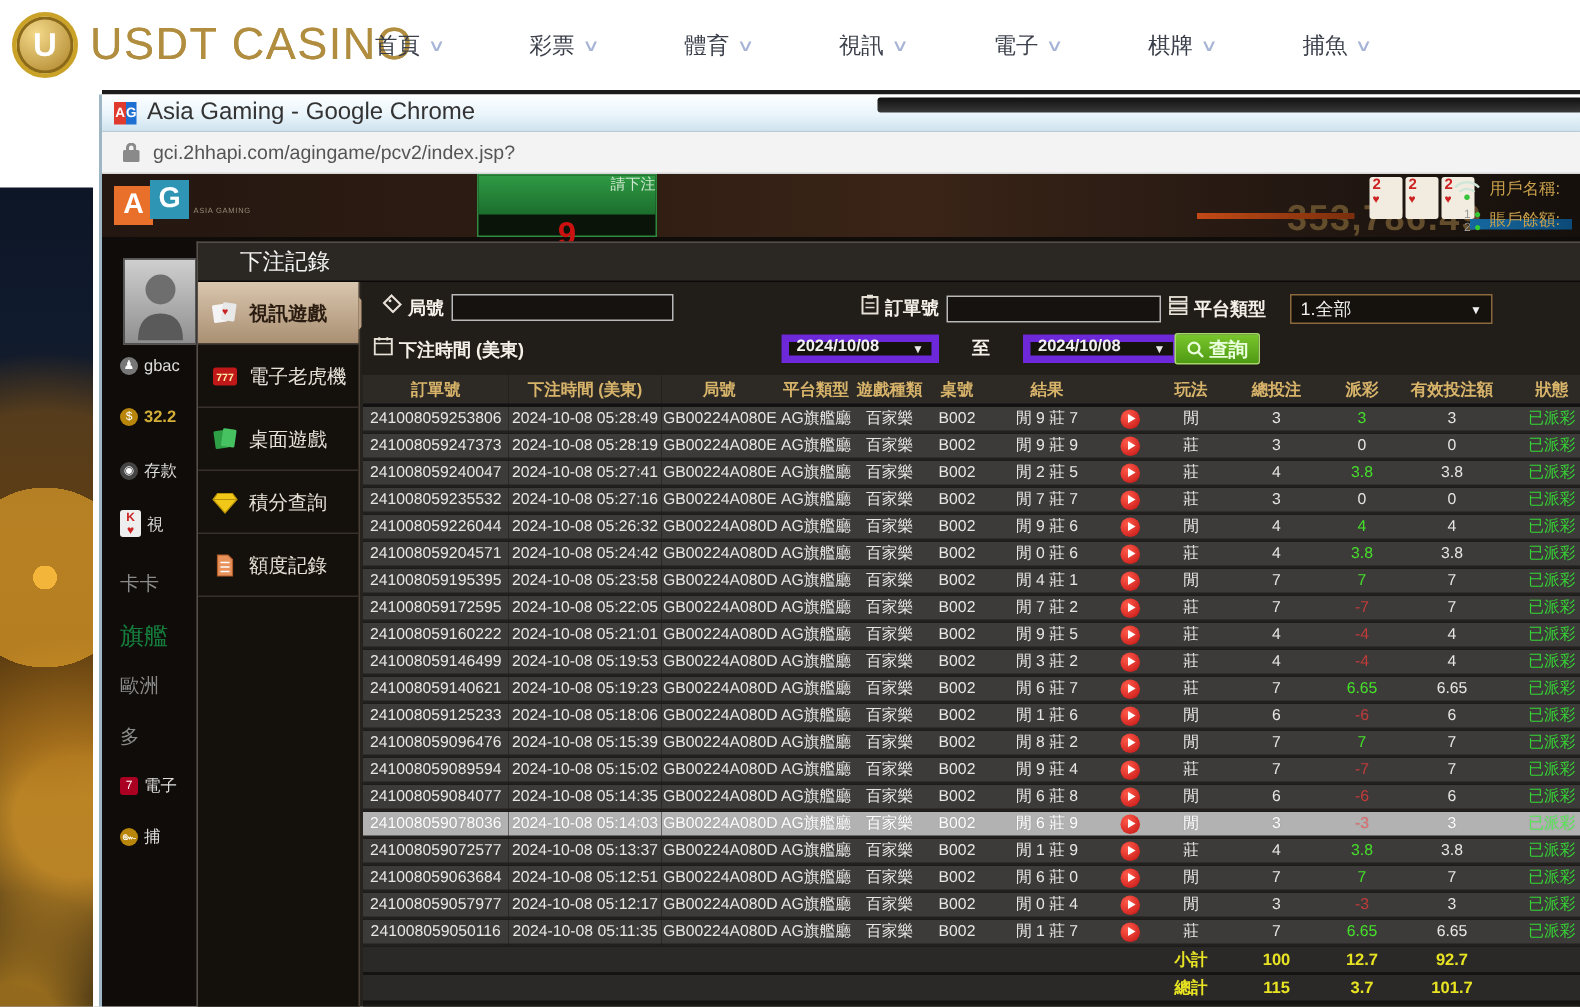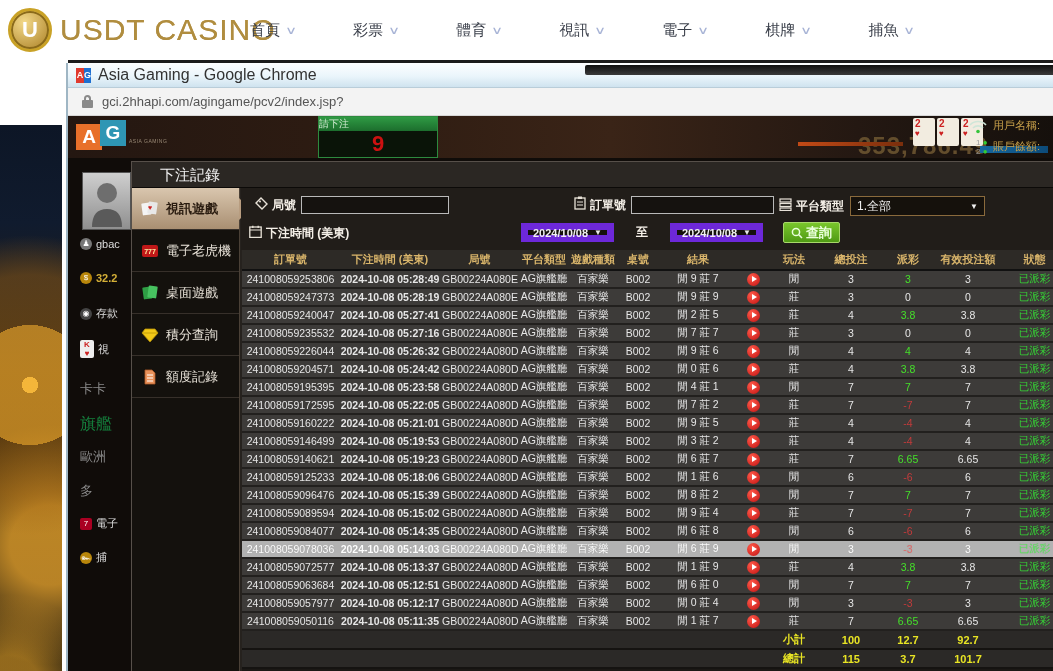--- a/index.html
+++ b/index.html
@@ -49,21 +49,21 @@
 
   
   .game { position:absolute; left:0; top:53px; width:987px; height:555px; background:#100c09; overflow:hidden; }
   .game-topbar { position:absolute; left:0; top:0; width:987px; height:42px;
     background:linear-gradient(90deg,#241711 0%, #2e1c12 30%, #3a2417 55%, #241812 80%, #15100c 100%); }
   .ag-logo { position:absolute; left:8px; top:4px; display:flex; align-items:flex-end; }
   .ag-a { width:26px; height:26px; background:#e8702a; color:#fff; font-weight:bold; font-size:19px; text-align:center; line-height:26px; }
   .ag-g { width:26px; height:26px; background:#2e96b4; color:#fff; font-weight:bold; font-size:19px; text-align:center; line-height:26px; margin-left:-2px; margin-bottom:4px; }
   .ag-sub { font-size:5px; color:#9a8a76; margin-left:3px; margin-bottom:6px; letter-spacing:.5px; }
   .bet-box { position:absolute; left:250px; top:0; width:120px; height:42px; border:1px solid #2d8a3e; background:#0a1408; }
-  .bet-box .bb-head { height:14px; background:linear-gradient(180deg,#2f9a44,#1c6e2d); color:#cfe8cf; font-size:10px; text-align:left; line-height:14px;font-family:Liberation Serif, serif; }
+  .bet-box .bb-head { height:26px; background:linear-gradient(180deg,#2f9a44,#1c6e2d); color:#cfe8cf; font-size:10px; text-align:right; line-height:14px;font-family:Liberation Serif, serif; }
   .bet-box .bb-num { color:#cc1111; font-size:22px; font-weight:bold; text-align:center; line-height:26px; }
   .jackpot { position:absolute; left:790px; top:16px; font-size:24px; font-weight:bold; color:#6b5430; letter-spacing:1px; opacity:.9; }
   .cards3 { position:absolute; left:845px; top:2px; display:flex; gap:2px; }
   .pcard { width:22px; height:28px; background:#f2ece0; border-radius:2px; color:#c22; font-size:10px; font-weight:bold; padding:1px 2px; line-height:9px; }
   .pcard .suit { font-size:8px; }
   .bar-orange { position:absolute; left:730px; top:26px; width:105px; height:4px; background:linear-gradient(90deg,#c24a16,#7a2e0c); }
   .bar-blue { position:absolute; left:912px; top:30px; width:68px; height:7px; background:linear-gradient(90deg,#1668a0,#0c4a78); }
   .wifi { position:absolute; left:900px; top:3px; }
   .info-labels { position:absolute; left:925px; top:2px; display:flex; flex-direction:column; gap:6px; }
   .info-labels div { font-size:11px; color:#c8a04a; white-space:nowrap; }
@@ -92,39 +92,39 @@
   .sb-item.active { background:linear-gradient(180deg,#d9c6ae,#a98f72); color:#2a1c10; font-weight:bold;align-items:center; }
   .sb-item.active::after { content:""; position:absolute; right:-11px; top:10px;
     border-left:11px solid #b89d80; border-top:11px solid transparent; border-bottom:11px solid transparent; }
   .sb-ico { width:18px; height:16px; flex:0 0 auto; }
 
   
   .filters { position:absolute; left:109px; top:26px; width:815px; height:62px; background:#211d19; }
   .f-row { position:absolute; display:flex; align-items:center; }
   .f-label { color:#f5f0e8; font-size:12px; font-weight:bold; white-space:nowrap; }
   .f-input { height:18px; background:#15120f; border:1px solid #b9b9b9; color:#ddd; font-size:11px; padding:0 3px; }
-  .date-box { height:19px; background:#15110c; border:7px solid #6d28d9; color:#f0f0f0; font-size:11px; font-weight:bold;
-    display:flex; align-items:center; gap:6px; padding:0 5px; cursor:pointer; }
+  .date-box { height:19px; background:#15110c; border:5px solid #6d28d9; color:#f0f0f0; font-size:11px; font-weight:bold;
+    display:flex; align-items:flex-end; gap:22px; padding:0 5px; cursor:pointer; }
   .date-box .dn { font-size:8px; color:#e8e8e8; }
   .plat-select { width:135px; height:20px; background:#15110c; border:1px solid #8a6a3c; color:#f0f0f0; font-size:12px;
     display:flex; align-items:center; justify-content:space-between; padding:0 6px; cursor:pointer; }
   .plat-select .dn { font-size:8px; }
   .search-btn { height:21px; background:linear-gradient(180deg,#79c62c,#4f9a14); border:1px solid #a8d86a; border-radius:2px;
     color:#eaffdc; font-size:13px; font-weight:bold; display:flex; align-items:center; gap:3px; padding:0 7px; cursor:pointer; }
   .f-ico { margin-right:4px; flex:0 0 auto; }
 
   
   .tbl-wrap { position:absolute; left:110px; top:88px; width:814px; height:422px; overflow:hidden; background:#1b1815; }
   table.bets { border-collapse:collapse; table-layout:fixed; width:823px; }
   table.bets th { height:20px; background:#2d2a26; color:#d8b46a; font-size:11px; font-weight:bold;
     border-bottom:2px solid #111; white-space:nowrap; overflow:hidden; }
   table.bets td { height:18px; background:#3d3b39; color:#e6e6e6; font-size:10.5px; text-align:center;
     border-bottom:2px solid #22201e; white-space:nowrap; overflow:hidden; padding:0 1px; }
   td.c-order { text-align:left; padding-left:6px; }
-  td.c-time  { text-align:left; padding-left:2px;font-weight:bold; }
+  td.c-time  { text-align:left; padding-left:2px; }
   .pos { color:#45e02a; } .neg { color:#c23b3b; } .zero { color:#e6e6e6; }
   .st { color:#35d435;text-align:right; }
   tr.hl td { background:#b2b2b2; color:#fdfdfd; text-shadow:0 0 1px #999; }
   tr.hl td .neg { color:#e06a6a; } tr.hl td .st { color:#57e857; }
   tr.totals td { background:#2b2927; color:#e8e424; font-weight:bold; font-size:11px; height:19px; border-bottom:2px solid #151311; }
   .play-ico { display:inline-block; width:13px; height:13px; border-radius:50%; background:radial-gradient(circle at 35% 30%, #ff5a4a, #c21212);
     position:relative; vertical-align:middle; cursor:pointer; }
   .play-ico::after { content:""; position:absolute; left:5px; top:3.5px;
     border-left:5px solid #fff; border-top:3px solid transparent; border-bottom:3px solid transparent; }
 </style>
@@ -341,21 +341,21 @@
         </div>
         <div class="f-row" style="left:538px; top:8px;">
           <span class="f-ico">
             <svg width="13" height="13" viewBox="0 0 13 13">
                 <rect x="1" y="1" width="11" height="3" fill="none" stroke="#e8e2d8" stroke-width="1.2"></rect>
                 <rect x="1" y="5.5" width="11" height="3" fill="none" stroke="#e8e2d8" stroke-width="1.2"></rect>
                 <rect x="1" y="10" width="11" height="2.5" fill="none" stroke="#e8e2d8" stroke-width="1.2"></rect>
               </svg>
           </span>
           <span class="f-label">平台類型</span>
-          <div class="plat-select" style="margin-left:6px;">
+          <div class="plat-select" style="margin-left:16px;">
             <span>1.全部</span>
             <span class="dn">▼</span>
           </div>
         </div>
         <div class="f-row" style="left:8px; top:36px;">
           <span class="f-ico">
             <svg width="13" height="13" viewBox="0 0 13 13">
                 <rect x="0.8" y="2" width="11.4" height="10.4" fill="none" stroke="#e8e2d8" stroke-width="1.3"></rect>
                 <line x1="0.8" y1="5" x2="12.2" y2="5" stroke="#e8e2d8"></line>
                 <line x1="3.8" y1="0.8" x2="3.8" y2="3" stroke="#e8e2d8" stroke-width="1.4"></line>

